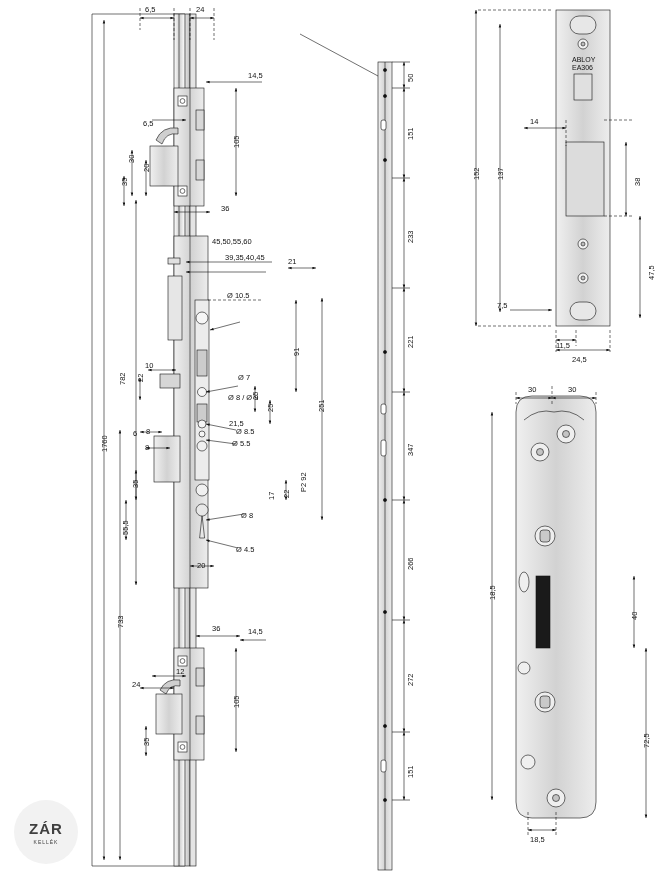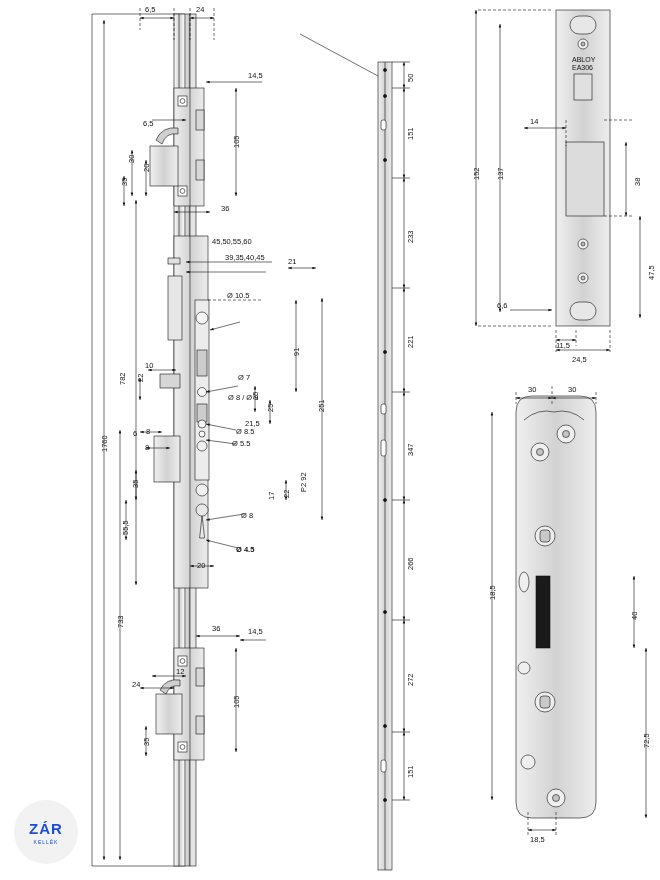--- a/index.html
+++ b/index.html
@@ -5,21 +5,21 @@
   html,body{margin:0;padding:0;background:#ffffff;}
   body{width:660px;height:880px;position:relative;overflow:hidden;
        font-family:"Liberation Sans", sans-serif;color:#111;}
   .stage{position:absolute;left:0;top:0;width:533px;height:880px;}
   svg{position:absolute;left:0;top:0;width:660px;height:880px;}
   .lbl{position:absolute;font-size:7.5px;line-height:8px;color:#111;white-space:nowrap;}
   .lbl.v{transform-origin:0 0;transform:rotate(-90deg);}
   .lbl.b{font-size:7px;}
   .wm{position:absolute;left:14px;top:800px;width:64px;height:64px;border-radius:50%;
       background:#f2f2f2;display:flex;flex-direction:column;align-items:center;justify-content:center;
-      color:#1d4ed8;}
+      color:#404040;}
   .wm .t1{font-size:15px;letter-spacing:1px;font-weight:bold;}
   .wm .t2{font-size:5px;letter-spacing:1px;margin-top:2px;}
 </style>
 </head>
 <body>
 
 <div class="stage">
 
 <svg viewBox="0 0 660 880">
   <defs>
@@ -254,34 +254,34 @@
 <div class="lbl" style="left:288px;top:258px;">21</div>
 <div class="lbl" style="left:227px;top:292px;text-align:center;">Ø 10.5</div>
 <div class="lbl v" style="left:293px;top:356px;">91</div>
 <div class="lbl" style="left:145px;top:362px;">10</div>
 <div class="lbl v" style="left:137px;top:382px;">22</div>
 <div class="lbl v" style="left:119px;top:385px;">782</div>
 <div class="lbl" style="left:238px;top:374px;">Ø 7</div>
 <div class="lbl" style="left:228px;top:394px;">Ø 8 / Ø 9</div>
 <div class="lbl v" style="left:252px;top:400px;">25</div>
 <div class="lbl v" style="left:267px;top:412px;">25</div>
-<div class="lbl" style="left:229px;top:420px;margin-left:16px;">21,5</div>
+<div class="lbl" style="left:229px;top:420px;">21,5</div>
 <div class="lbl" style="left:236px;top:428px;">Ø 8.5</div>
 <div class="lbl" style="left:146px;top:428px;">8</div>
 <div class="lbl" style="left:232px;top:440px;text-align:right;">Ø 5.5</div>
 <div class="lbl" style="left:133px;top:430px;">6</div>
 <div class="lbl" style="left:145px;top:444px;">8</div>
 <div class="lbl v" style="left:132px;top:488px;">35</div>
 <div class="lbl v" style="left:283px;top:498px;">22</div>
 <div class="lbl v" style="left:268px;top:500px;">17</div>
 <div class="lbl v" style="left:300px;top:492px;">P2 92</div>
 <div class="lbl v" style="left:318px;top:412px;">251</div>
 <div class="lbl" style="left:241px;top:512px;">Ø 8</div>
 <div class="lbl v" style="left:122px;top:535px;">55,5</div>
-<div class="lbl" style="left:236px;top:546px;font-weight:bold;">Ø 4.5</div>
+<div class="lbl" style="left:236px;top:546px;">Ø 4.5</div>
 <div class="lbl" style="left:197px;top:562px;">20</div>
 <div class="lbl v" style="left:101px;top:452px;">1760</div>
 <div class="lbl v" style="left:117px;top:628px;">733</div>
 
 <div class="lbl" style="left:212px;top:625px;">36</div>
 <div class="lbl" style="left:248px;top:628px;">14,5</div>
 <div class="lbl" style="left:148px;top:668px;margin-left:28px;">12</div>
 <div class="lbl" style="left:132px;top:681px;">24</div>
 <div class="lbl v" style="left:233px;top:708px;">105</div>
 <div class="lbl v" style="left:143px;top:746px;">35</div>
@@ -296,21 +296,21 @@
 <div class="lbl v" style="left:407px;top:778px;">151</div>
 
 <div class="lbl b" style="left:572px;top:56px;">ABLOY</div>
 <div class="lbl b" style="left:572px;top:64px;">EA306</div>
 
 <div class="lbl v" style="left:473px;top:180px;">152</div>
 <div class="lbl v" style="left:497px;top:180px;">137</div>
 <div class="lbl" style="left:530px;top:118px;">14</div>
 <div class="lbl v" style="left:634px;top:186px;">38</div>
 <div class="lbl v" style="left:648px;top:280px;">47,5</div>
-<div class="lbl" style="left:497px;top:302px;">6,6</div>
+<div class="lbl" style="left:497px;top:302px;">7,5</div>
 <div class="lbl" style="left:556px;top:342px;text-align:center;">11,5</div>
 <div class="lbl" style="left:572px;top:356px;">24,5</div>
 
 <div class="lbl" style="left:528px;top:386px;">30</div>
 <div class="lbl" style="left:568px;top:386px;">30</div>
 <div class="lbl v" style="left:489px;top:600px;">18,5</div>
 <div class="lbl v" style="left:631px;top:620px;">40</div>
 <div class="lbl v" style="left:643px;top:748px;">72,5</div>
 <div class="lbl" style="left:530px;top:836px;">18,5</div>
 

